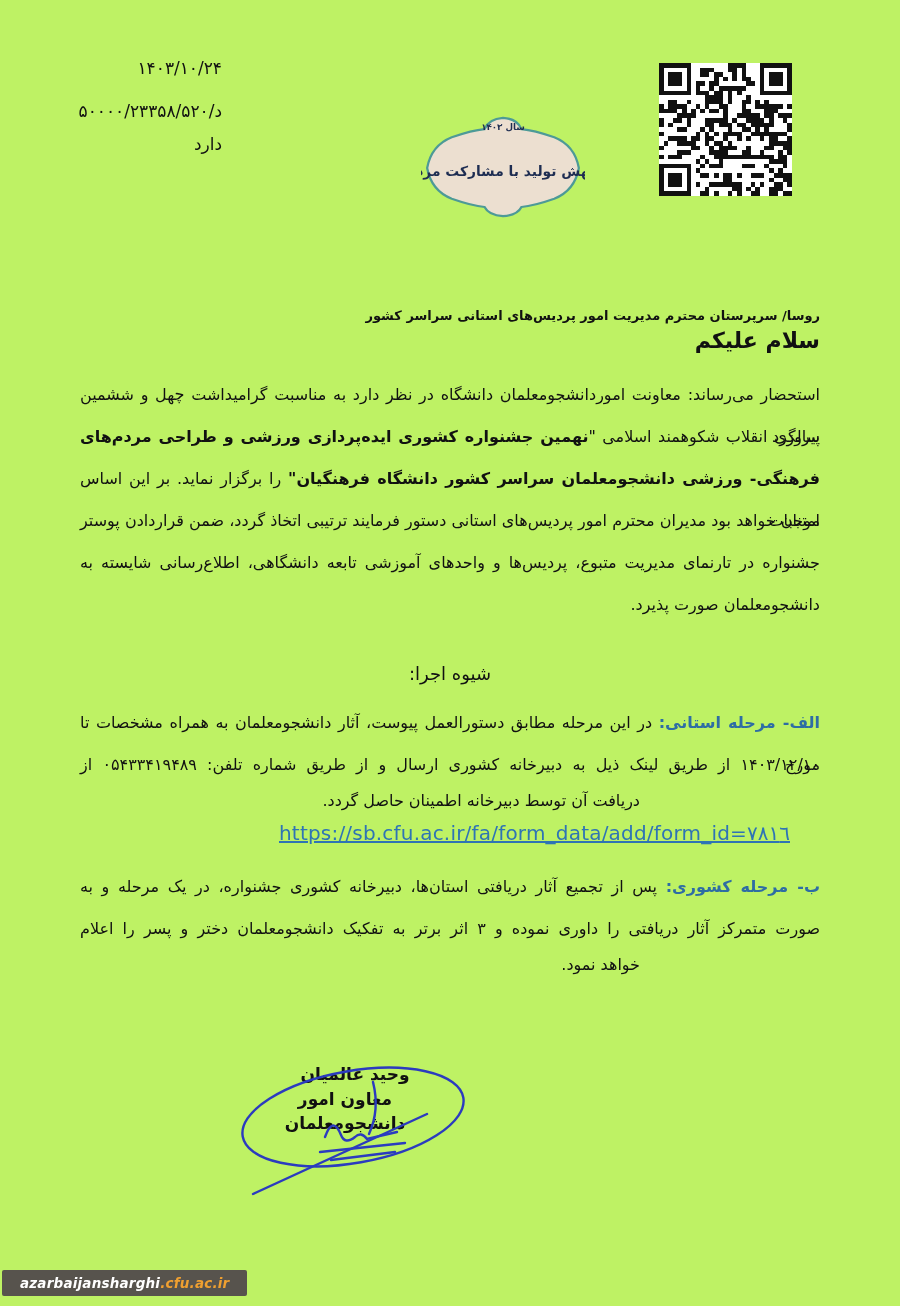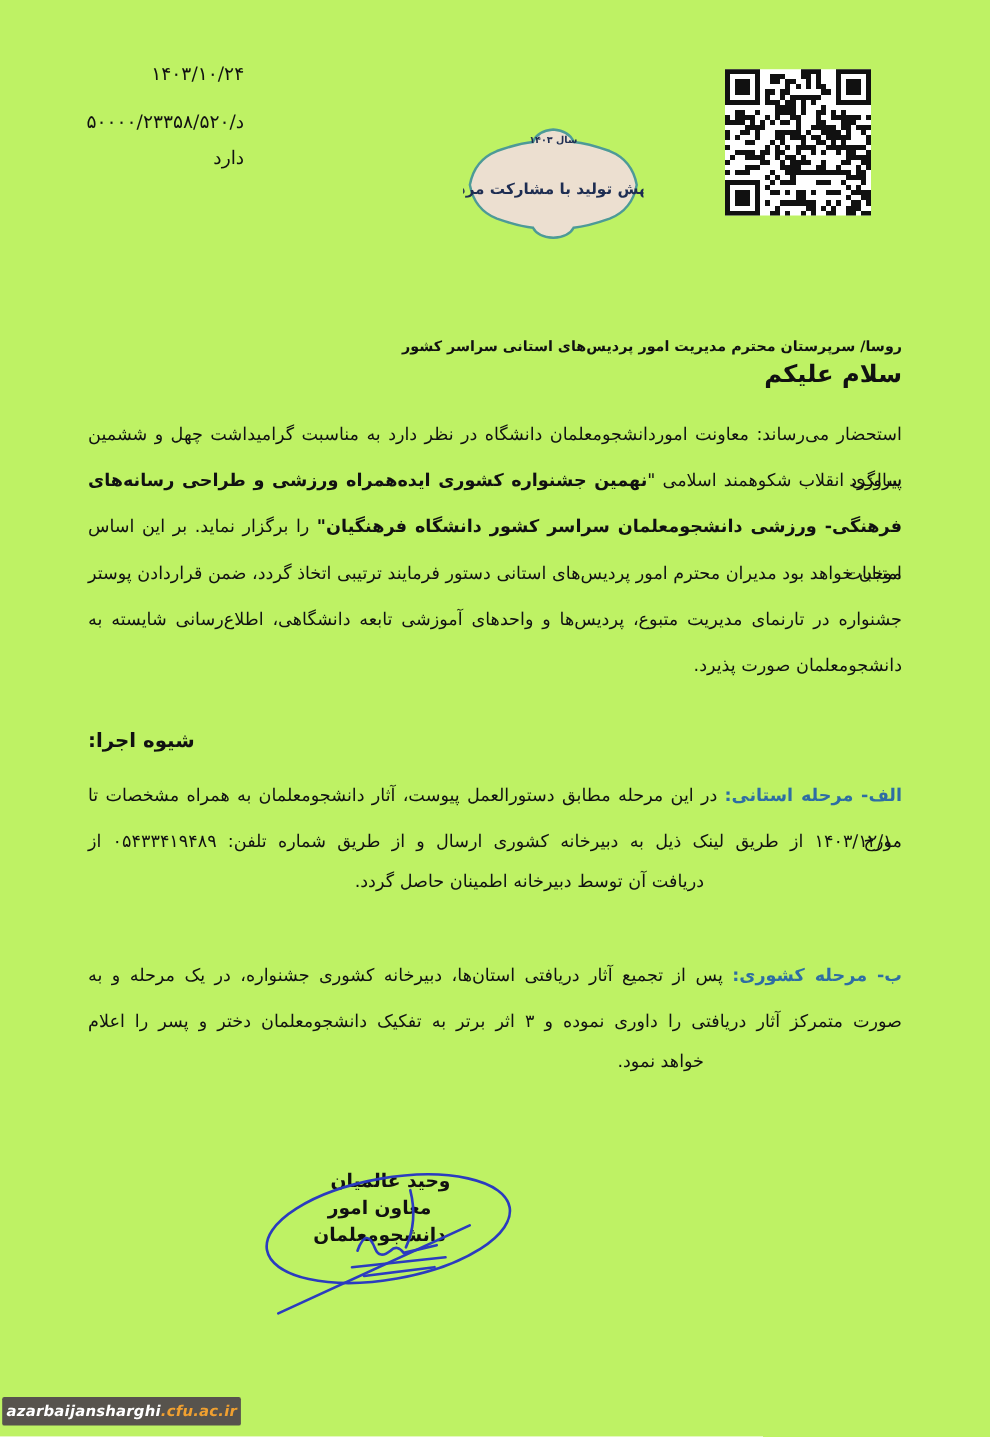--- a/index.html
+++ b/index.html
@@ -15,35 +15,35 @@
   
   .col{position:absolute;left:80px;width:740px;direction:rtl;}
   .l{height:42px;line-height:42px;font-size:16px;}
   .just{text-align:justify;text-align-last:justify;}
   .right{text-align:right;}
   .indent{text-align:right;padding-right:180px;}
   .b{font-weight:bold;}
   .blue{color:#2e6da4;font-weight:bold;}
   .recipient{top:276px;text-align:right;font-weight:bold;font-size:13px;line-height:30px;margin-top:25px;}
   .salutation{top:328px;text-align:right;font-weight:bold;font-size:22px;line-height:26px;}
-  .method{top:656px;text-align:left;font-weight:bold;font-size:18px;line-height:36px;}
+  .method{top:656px;text-align:center;font-weight:normal;font-size:18px;line-height:36px;}
   .note{top:996px;text-align:right;font-size:16px;line-height:36px;}
   .linkline{height:34px;line-height:34px;text-align:right;padding-right:30px;direction:ltr;}
   .linkline a{color:#2e74b5;text-decoration:underline;font-size:20px;letter-spacing:0.2px;}
   
   .sig-name{position:absolute;left:255px;top:1062px;width:200px;text-align:center;font-weight:bold;font-size:17px;line-height:24px;}
   .sig-title{position:absolute;left:235px;top:1087px;width:220px;text-align:center;font-weight:bold;font-size:17px;line-height:24px;}
   .sig-svg{position:absolute;left:225px;top:1052px;}
   
   .qr{position:absolute;left:659px;top:63px;}
   .emblem{position:absolute;left:421px;top:114px;}
   
   .footer-badge{
     position:absolute;left:2px;top:1270px;background:#57534d;color:#fff;
-    font-style:italic;font-weight:bold;font-size:13.5px;padding:5px 4px;border-radius:2px;
+    font-style:italic;font-weight:bold;font-size:13.5px;padding:5px 18px;border-radius:2px;
     letter-spacing:0.2px;
   }
   .footer-badge .suffix{color:#f0a030;}
 </style>
 </head>
 <body>
 
 <div class="page">
 
   <div class="meta date">۱۴۰۳/۱۰/۲۴</div>
@@ -376,38 +376,41 @@
     <text x="80" y="15" text-anchor="middle" font-size="8.5" font-weight="bold" fill="#1e2d52" font-family="DejaVu Sans, sans-serif">سال ۱۴۰۳</text>
     <text x="80" y="60" text-anchor="middle" font-size="13.5" font-weight="bold" fill="#1e2d52" font-family="DejaVu Sans, sans-serif" direction="rtl">جهش تولید با مشارکت مردم</text>
   </svg>
 
   <div class="col recipient">روسا/ سرپرستان محترم مدیریت امور پردیس‌های استانی سراسر کشور</div>
   <div class="col salutation">سلام علیکم</div>
 
   <div class="col" style="top:374px;">
     <div class="l just">استحضار می‌رساند: معاونت اموردانشجومعلمان دانشگاه در نظر دارد به مناسبت گرامیداشت چهل و ششمین سالگرد</div>
     <div class="l just">
-      <span>پیروزی انقلاب شکوهمند اسلامی "</span><span class="b">نهمین جشنواره کشوری ایده‌همراه ورزشی و طراحی رسانه‌های</span>
+      <span>پیروزی انقلاب شکوهمند اسلامی "</span><span class="b">نهمین جشنواره کشوری ایده‌پردازی ورزشی و طراحی مردم‌های</span>
     </div>
     <div class="l just">
       <span class="b">فرهنگی- ورزشی دانشجومعلمان سراسر کشور دانشگاه فرهنگیان"</span><span> را برگزار نماید. بر این اساس موجبات</span>
     </div>
     <div class="l just">امتنان خواهد بود مدیران محترم امور پردیس‌های استانی دستور فرمایند ترتیبی اتخاذ گردد، ضمن قراردادن پوستر</div>
     <div class="l just">جشنواره در تارنمای مدیریت متبوع، پردیس‌ها و واحدهای آموزشی تابعه دانشگاهی، اطلاع‌رسانی شایسته به</div>
     <div class="l right">دانشجومعلمان صورت پذیرد.</div>
   </div>
 
   <div class="col method">شیوه اجرا:</div>
 
   <div class="col" style="top:702px;">
     <div class="l just">
       <span class="blue">الف- مرحله استانی:</span><span> در این مرحله مطابق دستورالعمل پیوست، آثار دانشجومعلمان به همراه مشخصات تا مورخ</span>
     </div>
     <div class="l just">۱۴۰۳/۱۲/۱۰ از طریق لینک ذیل به دبیرخانه کشوری ارسال و از طریق شماره تلفن: ۰۵۴۳۳۴۱۹۴۸۹  از</div>
     <div class="l indent" style="height:30px;line-height:30px;">دریافت آن توسط دبیرخانه اطمینان حاصل گردد.</div>
+    <div class="linkline">
+      <a href="#">https://sb.cfu.ac.ir/fa/form_data/add/form_id=۷۸۱٦</a>
+    </div>
   </div>
 
   <div class="col" style="top:866px;">
     <div class="l just">
       <span class="blue">ب- مرحله کشوری:</span><span>  پس از تجمیع آثار دریافتی استان‌ها، دبیرخانه کشوری جشنواره، در یک مرحله و به</span>
     </div>
     <div class="l just">صورت متمرکز آثار دریافتی را داوری نموده و ۳ اثر برتر به تفکیک دانشجومعلمان دختر و پسر را اعلام</div>
     <div class="l indent" style="height:30px;line-height:30px;">خواهد نمود.</div>
   </div>
 

